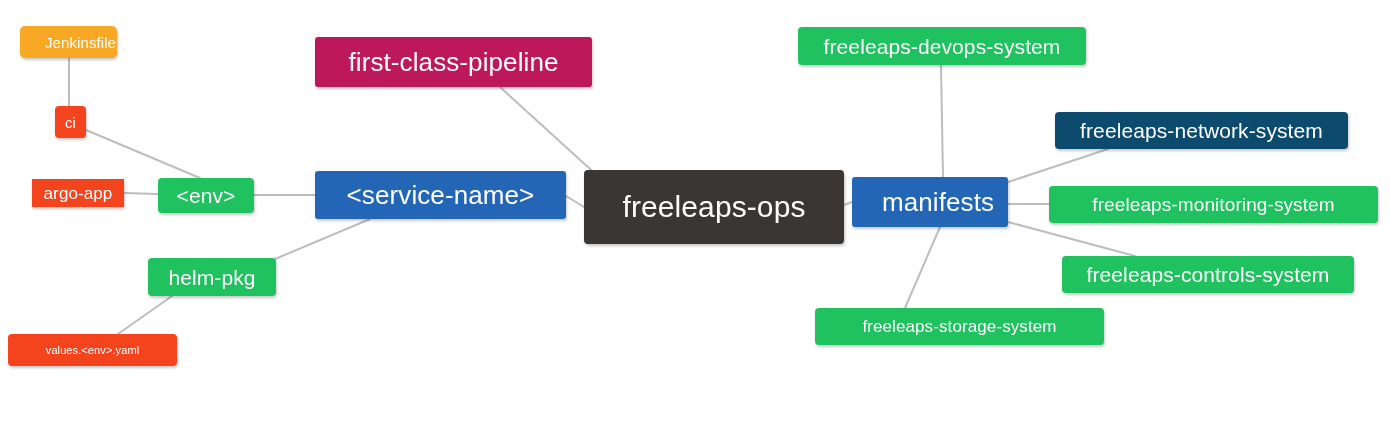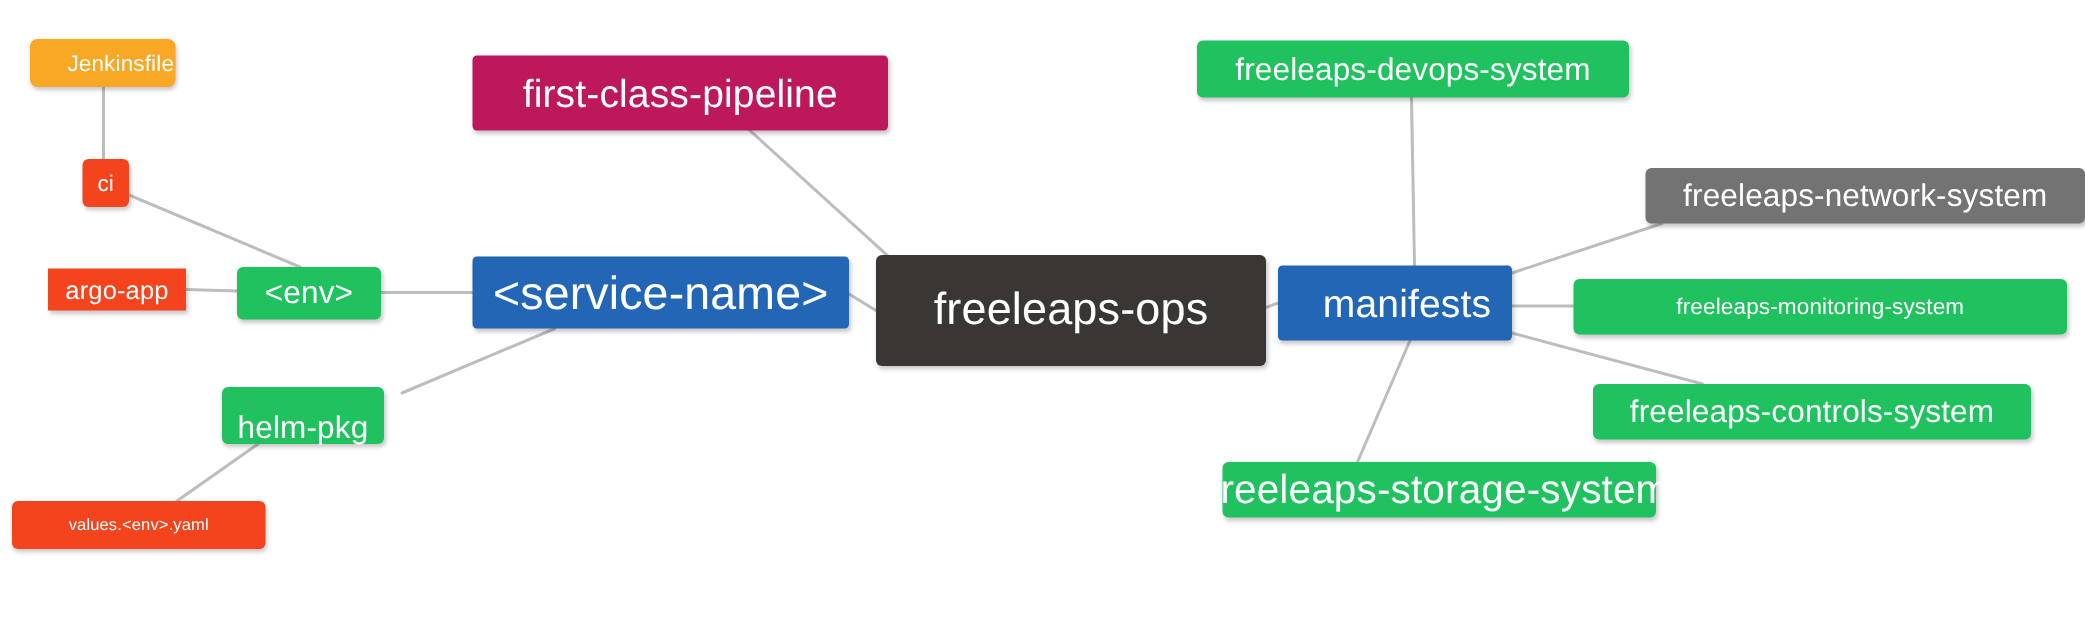--- a/index.html
+++ b/index.html
@@ -57,56 +57,56 @@
       <line x1="943" y1="177" x2="941" y2="65" stroke="#bdbdbd" stroke-width="2" stroke-linecap="round"></line>
       <line x1="1008" y1="182" x2="1108" y2="149" stroke="#bdbdbd" stroke-width="2" stroke-linecap="round"></line>
       <line x1="1008" y1="204" x2="1049" y2="204" stroke="#bdbdbd" stroke-width="2" stroke-linecap="round"></line>
       <line x1="1008" y1="222" x2="1135" y2="256" stroke="#bdbdbd" stroke-width="2" stroke-linecap="round"></line>
       <line x1="940" y1="227" x2="905" y2="308" stroke="#bdbdbd" stroke-width="2" stroke-linecap="round"></line>
     </svg>
   <div id="node-layer">
       <div class="node n-root" style="left: 584px; top: 170px; width: 260px; height: 74px; font-size: 30px; border-radius: 4px; background: rgb(58, 54, 51);">
         <span>freeleaps-ops</span>
       </div>
-      <div class="node n-blue" style="left: 315px; top: 171px; width: 251px; height: 48px; font-size: 31px; border-radius: 3px; background: rgb(34, 102, 181);">
+      <div class="node n-blue" style="left: 315px; top: 171px; width: 251px; height: 48px; font-size: 26px; border-radius: 3px; background: rgb(34, 102, 181);">
         <span>&lt;service-name&gt;</span>
       </div>
       <div class="node n-blue" style="left: 315px; top: 37px; width: 277px; height: 50px; font-size: 26px; border-radius: 3px; background: #be185d;">
         <span>first-class-pipeline</span>
       </div>
       <div class="node n-blue" style="left: 852px; top: 177px; width: 156px; height: 50px; font-size: 26px; border-radius: 3px; background: rgb(34, 102, 181); padding-left: 16px;">
         <span>manifests</span>
       </div>
       <div class="node n-green" style="left: 158px; top: 178px; width: 96px; height: 35px; font-size: 21px; border-radius: 4px; background: rgb(31, 194, 95);">
         <span>&lt;env&gt;</span>
       </div>
-      <div class="node n-green" style="left: 148px; top: 258px; width: 108px; height: 38px; font-size: 21px; border-radius: 4px; background: rgb(31, 194, 95); align-items: flex-end;">
+      <div class="node n-green" style="left: 148px; top: 258px; width: 128px; height: 38px; font-size: 21px; border-radius: 4px; background: rgb(31, 194, 95);">
         <span>helm-pkg</span>
       </div>
       <div class="node n-orange" style="left: 20px; top: 26px; width: 97px; height: 32px; font-size: 15px; border-radius: 5px; background: rgb(249, 168, 37); padding-left: 24px;">
         <span>Jenkinsfile</span>
       </div>
       <div class="node n-red" style="left: 55px; top: 106px; width: 31px; height: 32px; font-size: 15px; border-radius: 4px; background: rgb(244, 68, 30);">
         <span>ci</span>
       </div>
       <div class="node n-red" style="left: 32px; top: 179px; width: 92px; height: 28px; font-size: 17px; border-radius: 0; background: rgb(244, 68, 30);">
         <span>argo-app</span>
       </div>
       <div class="node n-red" style="left: 8px; top: 334px; width: 169px; height: 32px; font-size: 11px; border-radius: 4px; background: rgb(244, 68, 30);">
         <span>values.&lt;env&gt;.yaml</span>
       </div>
       <div class="node n-green" style="left: 798px; top: 27px; width: 288px; height: 38px; font-size: 21px; border-radius: 4px; background: rgb(31, 194, 95);">
         <span>freeleaps-devops-system</span>
       </div>
-      <div class="node n-green" style="left: 1055px; top: 112px; width: 293px; height: 37px; font-size: 21px; border-radius: 4px; background: #737373; margin-left: 42px;">
+      <div class="node n-green" style="left: 1055px; top: 112px; width: 293px; height: 37px; font-size: 21px; border-radius: 4px; background: #0c4a6e;">
         <span>freeleaps-network-system</span>
       </div>
-      <div class="node n-green" style="left: 1049px; top: 186px; width: 329px; height: 37px; font-size: 15px; border-radius: 4px; background: rgb(31, 194, 95);">
+      <div class="node n-green" style="left: 1049px; top: 186px; width: 329px; height: 37px; font-size: 19px; border-radius: 4px; background: rgb(31, 194, 95);">
         <span>freeleaps-monitoring-system</span>
       </div>
       <div class="node n-green" style="left: 1062px; top: 256px; width: 292px; height: 37px; font-size: 21px; border-radius: 4px; background: rgb(31, 194, 95);">
         <span>freeleaps-controls-system</span>
       </div>
-      <div class="node n-green" style="left: 815px; top: 308px; width: 289px; height: 37px; font-size: 27px; border-radius: 4px; background: rgb(31, 194, 95);">
+      <div class="node n-green" style="left: 815px; top: 308px; width: 289px; height: 37px; font-size: 17px; border-radius: 4px; background: rgb(31, 194, 95);">
         <span>freeleaps-storage-system</span>
       </div>
     </div>
 </div>
 
 </body></html>

